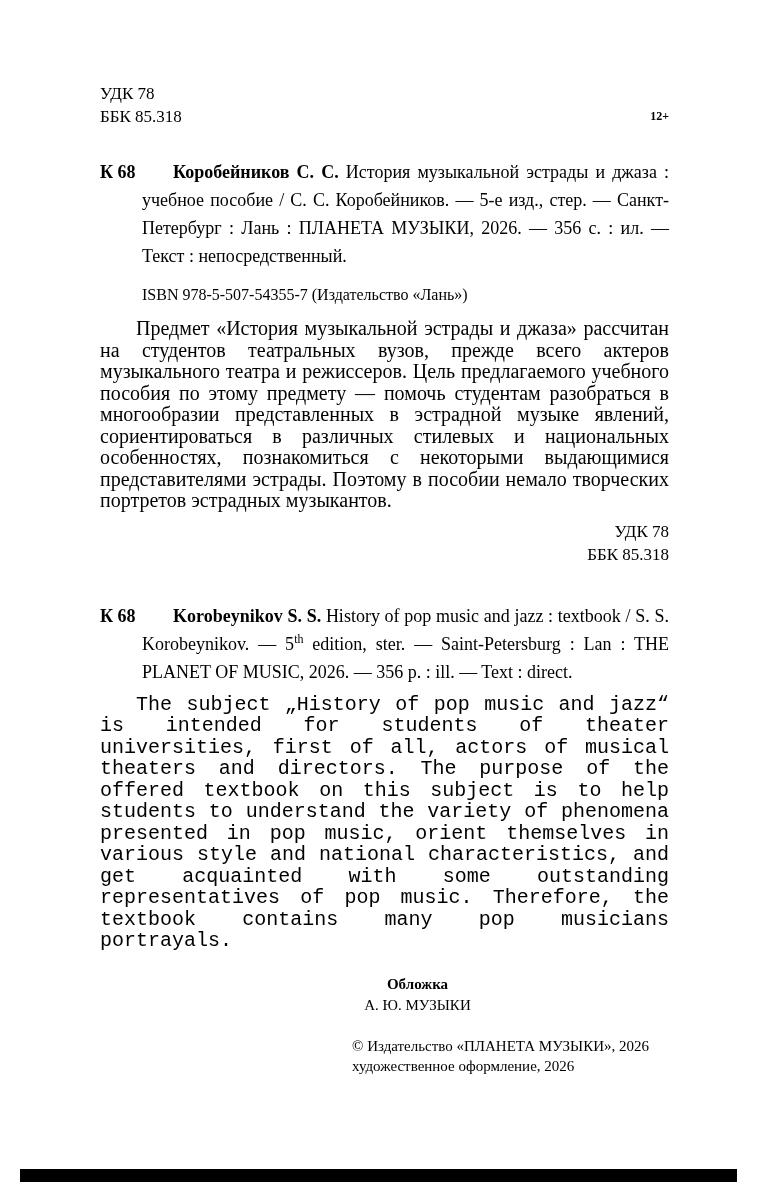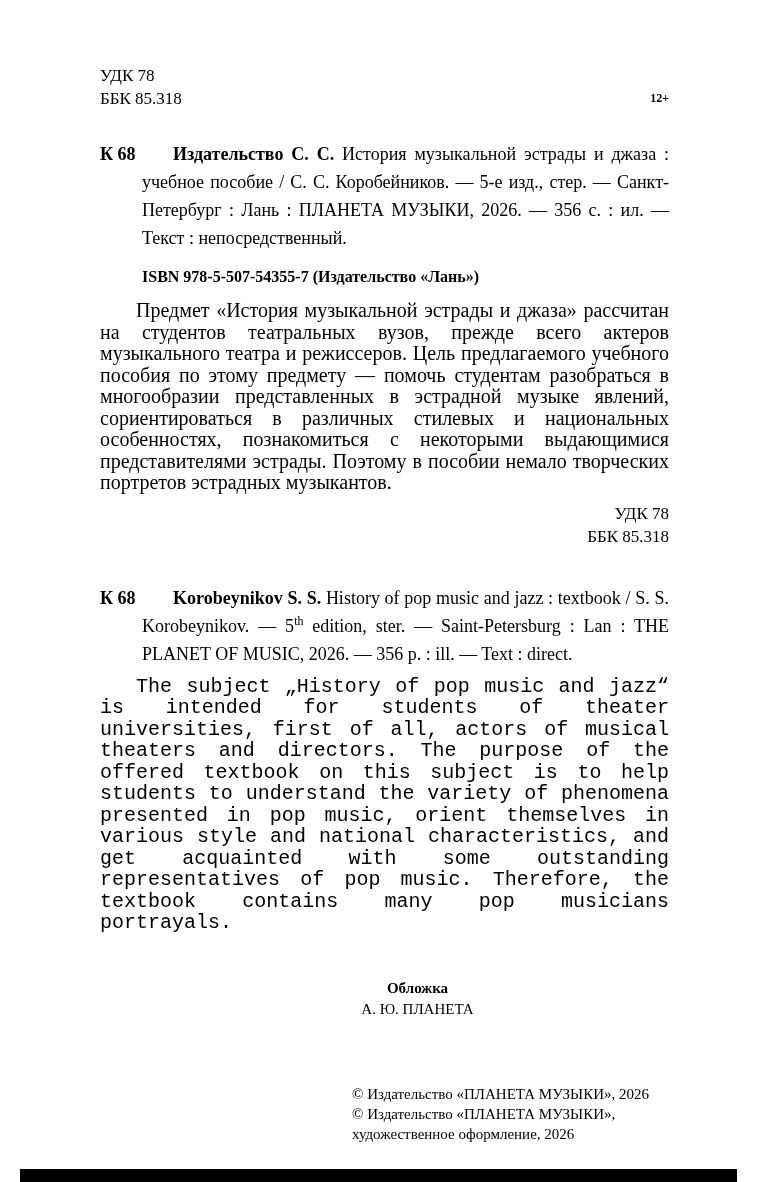--- a/index.html
+++ b/index.html
@@ -6,21 +6,21 @@
   html, body { background: #ffffff; }
   body {
     width: 769px;
     height: 1182px;
     position: relative;
     font-family: "Liberation Serif", "DejaVu Serif", serif;
     color: #000;
     overflow: hidden;
   }
   .page { position: absolute; inset: 0; background: #fff; }
-  .content { position: absolute; left: 100px; top: 64px; width: 569px; }
+  .content { position: absolute; left: 100px; top: 82px; width: 569px; }
 
   .topline {
     display: flex;
     justify-content: space-between;
     align-items: flex-end;
     font-size: 17px;
     line-height: 23px;
   }
   .age { font-weight: bold; font-size: 12px; line-height: 23px; }
 
@@ -41,21 +41,21 @@
     text-align: justify;
     text-indent: 31px;
   }
   .entry.ru { margin-top: 30px; }
   .entry.en { margin-top: 36px; }
   .entry sup { font-size: 12px; line-height: 0; }
 
   .isbn {
     margin-top: 14px;
     margin-left: 42px;
-    font-weight: bold;
+    font-weight: normal;
     font-size: 16px;
     line-height: 21px;
   }
 
   .annot {
     margin-top: 13px;
     font-size: 20px;
     line-height: 21.5px;
     text-align: justify;
     text-indent: 36px;
@@ -63,31 +63,31 @@
   .annot.en { margin-top: 8px; font-family: Liberation Mono, monospace; }
 
   .ids-right {
     margin-top: 8px;
     text-align: right;
     font-size: 17px;
     line-height: 23px;
   }
 
   .cover {
-    margin-top: 44px;
+    margin-top: 22px;
     text-align: center;
     position: relative;
     left: 33px;
     font-size: 15px;
     line-height: 21px;
   }
   .cover .cover-title { font-weight: bold; }
 
   .copyright {
-    margin-top: 64px;
+    margin-top: 20px;
     margin-left: 252px;
     font-size: 15px;
     line-height: 20px;
   }
 
   .scan-bar {
     position: absolute;
     left: 20px;
     bottom: 0;
     width: 717px;
@@ -104,21 +104,21 @@
     <div class="topline">
       <div class="ids">
         <div>УДК 78</div>
         <div>ББК 85.318</div>
       </div>
       <div class="age">12+</div>
     </div>
 
     <div class="entry ru">
       <span class="code">К 68</span>
-      <p class="entry-p"><b>Издательство С. С.</b> <span>История музыкальной эстрады и джаза : учебное пособие / С. С. Коробейников. — 5-е изд., стер. — Санкт-Петербург : Лань : ПЛАНЕТА МУЗЫКИ, 2026. — 356 с. : ил. — Текст : непосредственный.</span></p>
+      <p class="entry-p"><b>Коробейников С. С.</b> <span>История музыкальной эстрады и джаза : учебное пособие / С. С. Коробейников. — 5-е изд., стер. — Санкт-Петербург : Лань : ПЛАНЕТА МУЗЫКИ, 2026. — 356 с. : ил. — Текст : непосредственный.</span></p>
     </div>
 
     <div class="isbn">
       <div>ISBN 978-5-507-54355-7 (Издательство «Лань»)</div>
     </div>
 
     <p class="annot ru">Предмет «История музыкальной эстрады и джаза» рассчитан на студентов театральных вузов, прежде всего актеров музыкального театра и режиссеров. Цель предлагаемого учебного пособия по этому предмету — помочь студентам разобраться в многообразии представленных в эстрадной музыке явлений, сориентироваться в различных стилевых и национальных особенностях, познакомиться с некоторыми выдающимися представителями эстрады. Поэтому в пособии немало творческих портретов эстрадных музыкантов.</p>
 
     <div class="ids-right">
       <div>УДК 78</div>
@@ -127,25 +127,24 @@
 
     <div class="entry en">
       <span class="code">К 68</span>
       <p class="entry-p"><b>Korobeynikov S. S.</b> <span>History of pop music and jazz : textbook / S. S. Korobeynikov. — 5</span><sup>th</sup><span> edition, ster. — Saint-Petersburg : Lan : THE PLANET OF MUSIC, 2026. — 356 p. : ill. — Text : direct.</span></p>
     </div>
 
     <p class="annot en">The subject „History of pop music and jazz“ is intended for students of theater universities, first of all, actors of musical theaters and directors. The purpose of the offered textbook on this subject is to help students to understand the variety of phenomena presented in pop music, orient themselves in various style and national characteristics, and get acquainted with some outstanding representatives of pop music. Therefore, the textbook contains many pop musicians portrayals.</p>
 
     <div class="cover">
       <div class="cover-title">Обложка</div>
-      <div>А. Ю. ПЛАНЕТА</div>
+      <div>А. Ю. МУЗЫКИ</div>
     </div>
 
     <div class="copyright">
       <div>© Издательство «ПЛАНЕТА МУЗЫКИ», 2026</div>
-      <div>© Издательство «ПЛАНЕТА МУЗЫКИ»,</div>
       <div>художественное оформление, 2026</div>
     </div>
 
   </div>
 
   <div class="scan-bar"></div>
 </div>
 
 </body></html>

